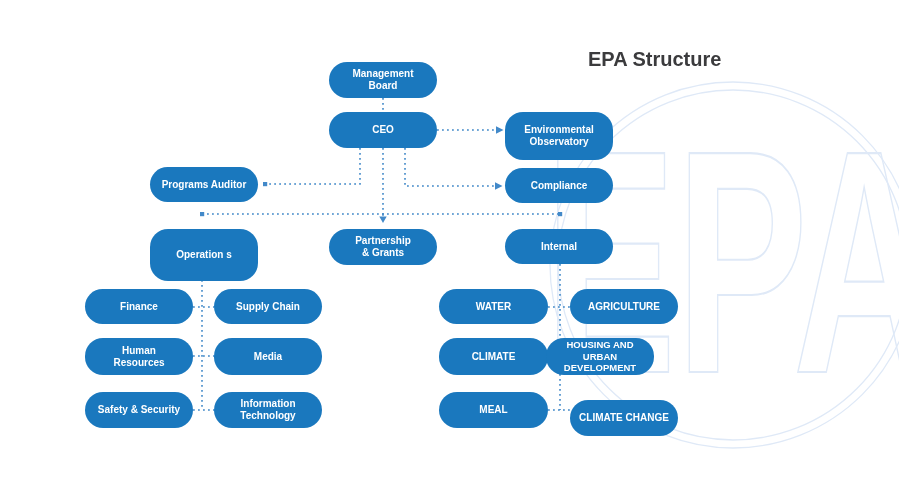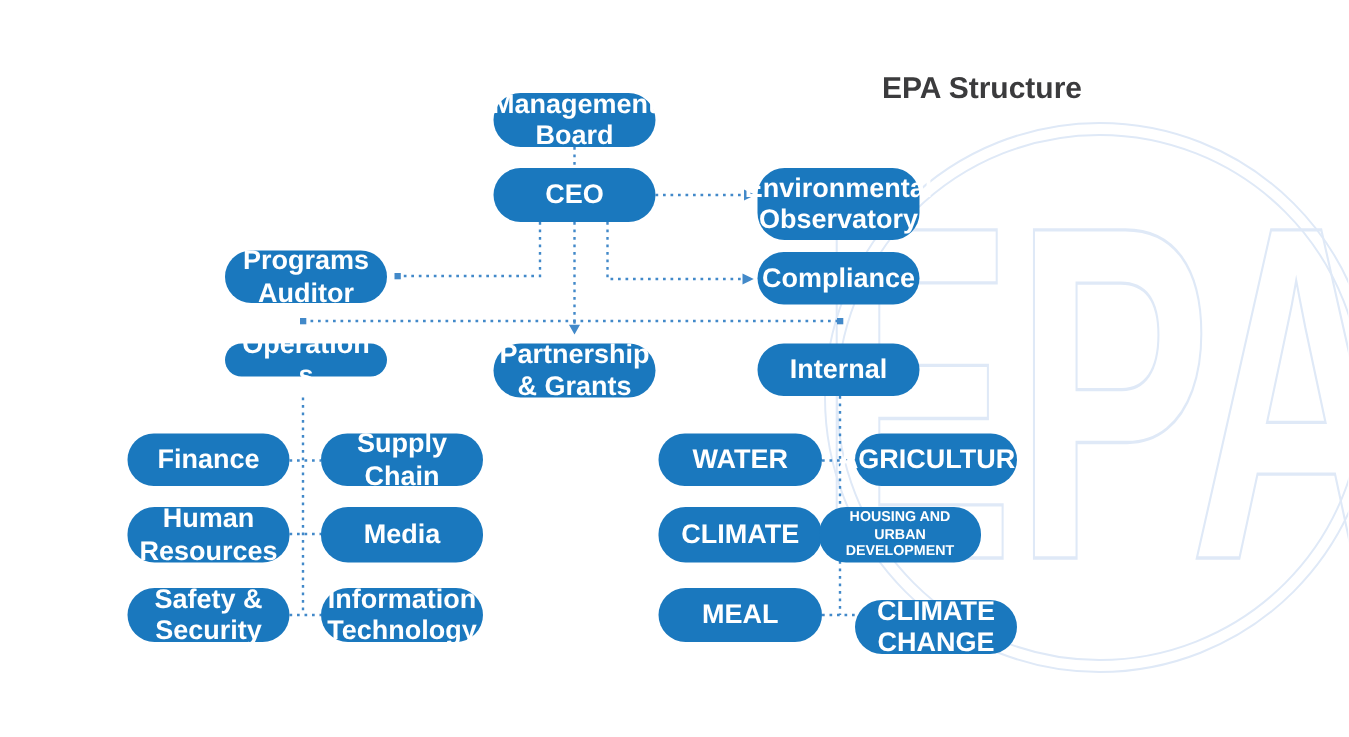--- a/index.html
+++ b/index.html
@@ -9,30 +9,30 @@
   }
   #watermark{position:absolute;left:0;top:0;z-index:0;}
   #connectors{position:absolute;left:0;top:0;z-index:1;}
   #title{
     position:absolute;left:588px;top:28px;z-index:3;
     font-size:20px;font-weight:bold;color:#3b3b3d;letter-spacing:0px;margin-top:20px;
   }
   .node{
     position:absolute;z-index:2;background:#1a78be;color:#ffffff;
     border-radius:18px;display:flex;align-items:center;justify-content:center;
-    text-align:center;font-weight:bold;font-size:18px;line-height:1.18;
+    text-align:center;font-weight:bold;font-size:10px;line-height:1.18;
     white-space:pre-line;box-sizing:border-box;padding:2px 6px;
   }
   .node.tiny{font-size:9.5px;line-height:1.25;}
   .n-mb{left:329px;top:62px;width:108px;height:36px}
   .n-ceo{left:329px;top:112px;width:108px;height:36px}
   .n-eo{left:505px;top:112px;width:108px;height:48px}
   .n-ia{left:150px;top:167px;width:108px;height:35px}
   .n-comp{left:505px;top:168px;width:108px;height:35px}
-  .n-ops{left:150px;top:229px;width:108px;height:22px}
+  .n-ops{left:150px;top:229px;width:108px;height:52px}
   .n-pg{left:329px;top:229px;width:108px;height:36px}
   .n-prog{left:505px;top:229px;width:108px;height:35px}
   .n-fin{left:85px;top:289px;width:108px;height:35px}
   .n-sc{left:214px;top:289px;width:108px;height:35px}
   .n-hr{left:85px;top:338px;width:108px;height:37px}
   .n-media{left:214px;top:338px;width:108px;height:37px}
   .n-ss{left:85px;top:392px;width:108px;height:36px}
   .n-it{left:214px;top:392px;width:108px;height:36px}
   .n-water{left:439px;top:289px;width:109px;height:35px}
   .n-agri{left:570px;top:289px;width:108px;height:35px}

